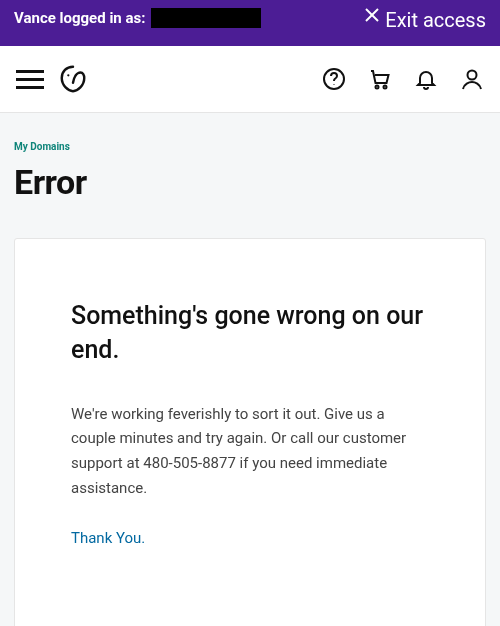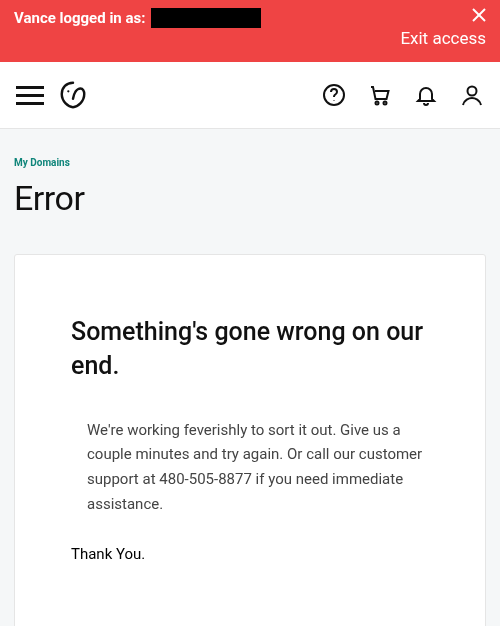--- a/index.html
+++ b/index.html
@@ -3,44 +3,43 @@
   <meta charset="utf-8">
   <style>
     * { margin: 0; padding: 0; box-sizing: border-box; }
     body {
       font-family: -apple-system, BlinkMacSystemFont, "Segoe UI", Roboto, Helvetica, Arial, sans-serif;
       background: #f5f7f8;
       width: 500px;
       color: #111;
     }
     .impersonation-bar {
-      background: #ef4444;
+      background: #4c1d95;
       color: #fff;
       padding: 8px 14px 14px 14px;
       display: flex;
       justify-content: space-between;
       align-items: flex-start;
       font-size: 15px;
     }
     .impersonation-left { display: flex; align-items: center; gap: 6px; font-weight:700;}
     .redacted {
       display: inline-block;
       width: 110px;
       height: 20px;
       background: #000;
       vertical-align: middle;
     }
     .exit-access {
       display: flex;
-      align-items: flex-end;
+      align-items: flex-start;
       gap: 6px;
       color: #fff;
-      font-size: 17px;
+      font-size: 20px;
       cursor: pointer;
-      flex-direction: column;
     }
     .exit-access svg { width: 14px; height: 14px; }
     .topnav {
       background: #fff;
       border-bottom: 1px solid #e5e5e5;
       display: flex;
       align-items: center;
       justify-content: space-between;
       padding: 18px 16px;
     }
@@ -55,21 +54,21 @@
     .breadcrumb {
       color: #0f857a;
       font-weight: 700;
       font-size: 10px;
       cursor:pointer;
       margin-bottom: 10px;
       display:inline-block;
     }
     .page-title {
       font-size: 34px;
-      font-weight: 400;
+      font-weight: 700;
       color:#111;
       margin-bottom: 36px;
       letter-spacing: -0.5px;
     }
     .card {
       background:#fff;
       border:1px solid #e5e5e5;
       border-radius:3px;
       padding: 60px 56px 90px 56px;
     }
@@ -78,25 +77,24 @@
       font-weight: 500;
       color:#111;
       line-height: 1.35;
       margin-bottom: 35px;
     }
     .card-body {
       font-size: 15px;
       color:#444;
       line-height:1.65;
       margin-bottom: 28px;
-      margin-left: 16px;
     }
     .card-thanks {
       font-size: 15px;
-      color:#000000;
+      color:#0369a1;
     }
   </style>
 </head>
 <body>
 
 <div class="impersonation-bar">
   <div class="impersonation-left">
     <span>Vance logged in as:</span>
     <span class="redacted"></span>
   </div>

